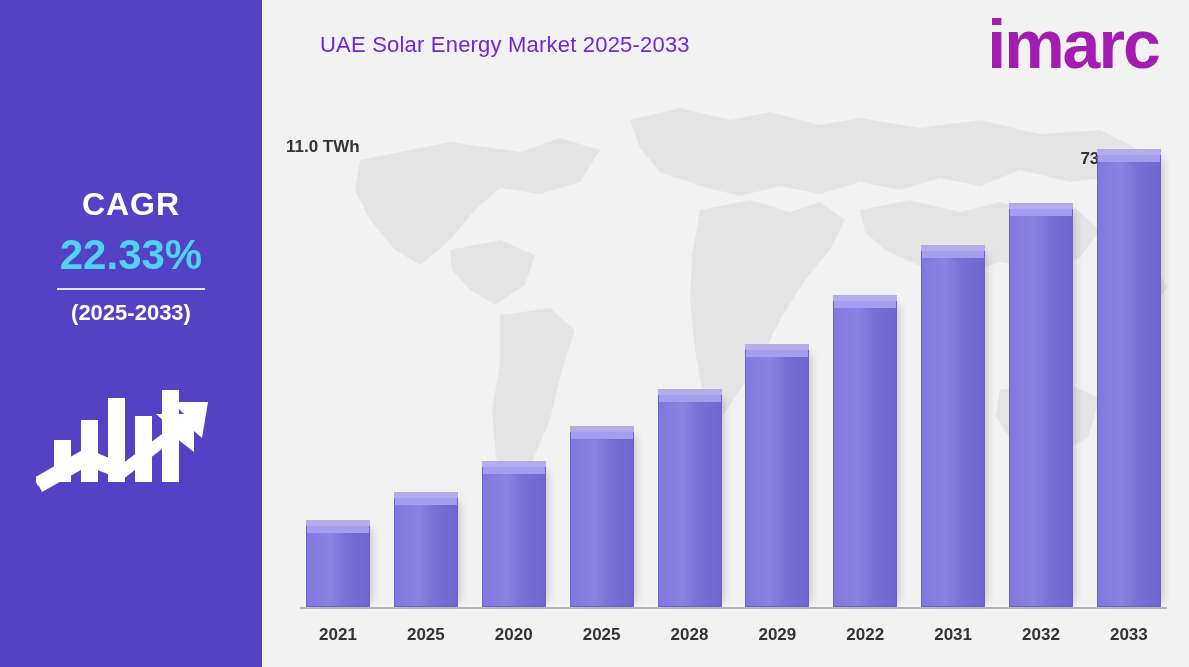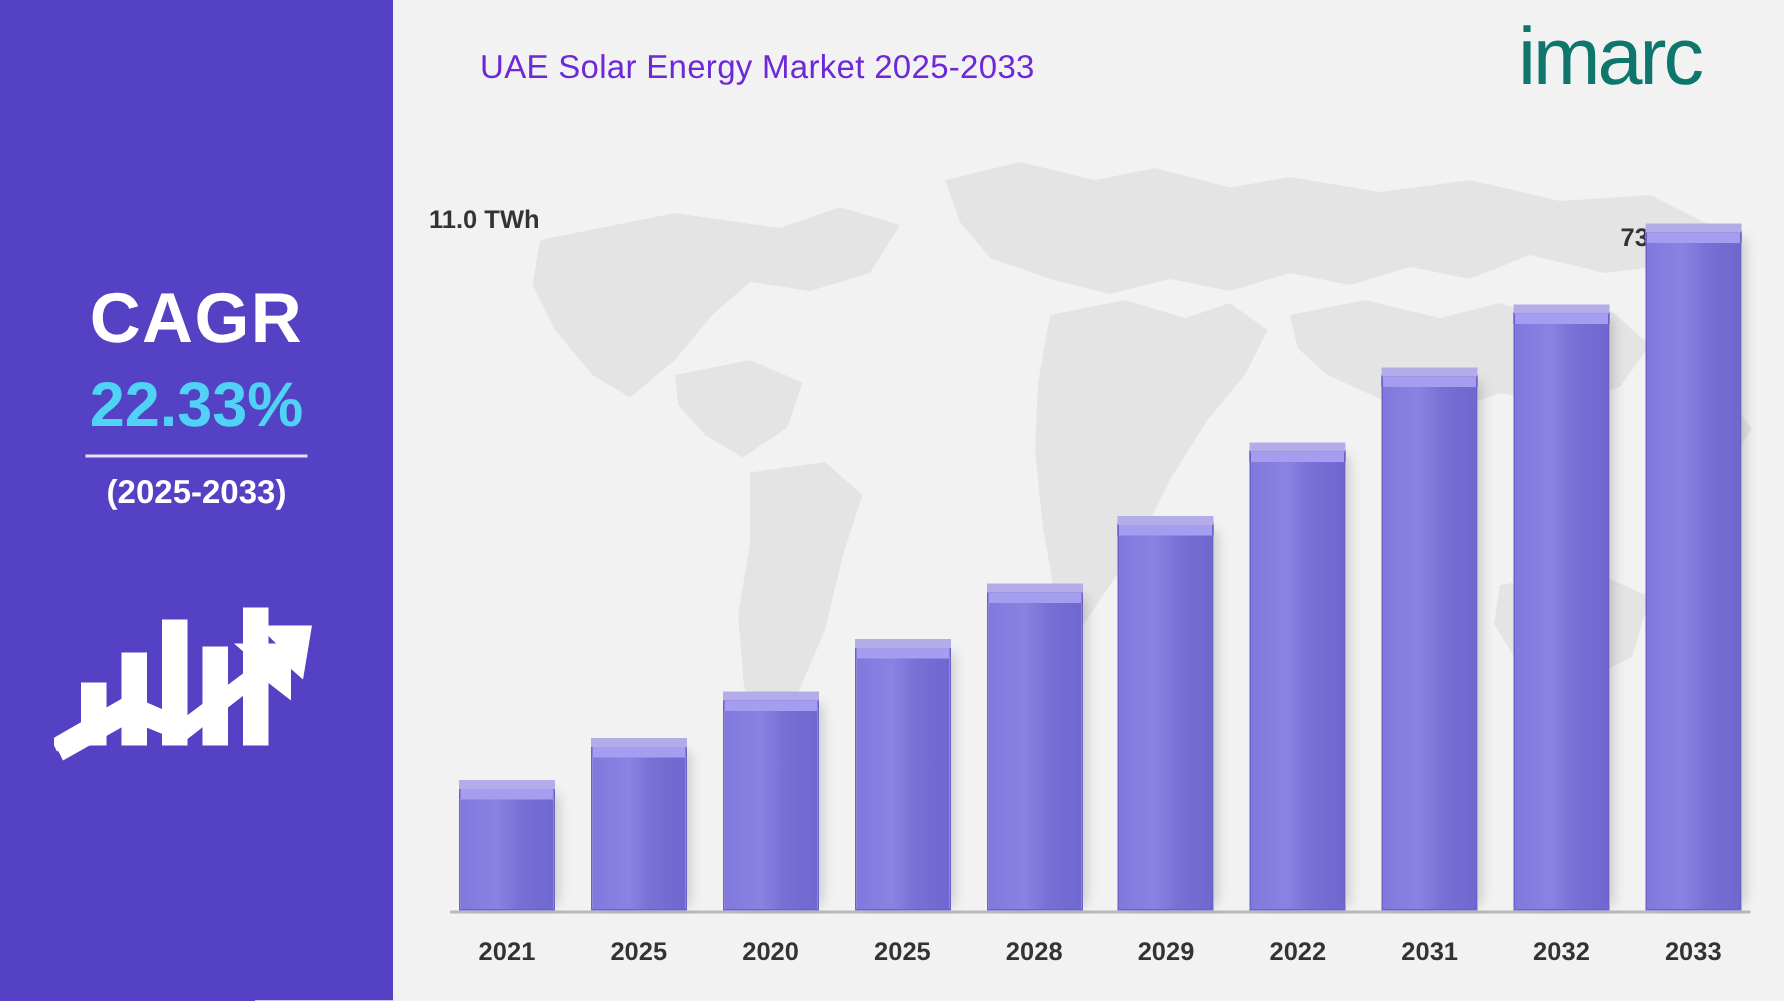--- a/index.html
+++ b/index.html
@@ -11,21 +11,21 @@
   }
   .page{position:relative;width:1189px;height:667px;background:#f2f2f2;}
 
   
   .side-panel{
     position:absolute;left:0;top:0;width:262px;height:667px;
     background:#5541c4;
     display:flex;flex-direction:column;align-items:center;
   }
   .cagr-title{
-    color:#ffffff;font-size:47px;font-weight:bold;letter-spacing:1px;
+    color:#ffffff;font-size:32px;font-weight:bold;letter-spacing:1px;
     margin-top:188px;line-height:1;text-align:center;
   }
   .cagr-value{
     color:#4fd2f5;font-size:42px;font-weight:bold;line-height:1;margin-top:14px;
   }
   .cagr-rule{
     width:148px;height:2px;background:#ffffff;opacity:.85;margin-top:12px;
   }
   .cagr-period{
     color:#ffffff;font-size:22px;font-weight:bold;margin-top:10px;
@@ -35,21 +35,21 @@
   
   .chart-title{
     position:absolute;left:320px;top:32px;
     font-size:22px;font-weight:normal;color:#6d28d9;
     letter-spacing:.2px;
   }
   .logo{
     position:absolute;right:16px;top:14px;width:200px;text-align:center;
   }
   .logo-word{
-    font-size:54px;font-weight:normal;color:#0f766e;line-height:.9;
+    font-size:68px;font-weight:bold;color:#a21caf;line-height:.9;
     letter-spacing:-2px;
   }
   .logo-tag{
     font-size:9.5px;font-weight:bold;color:#4a4a4a;letter-spacing:1.1px;
     margin-top:4px;
   }
 
   
   .map-bg{
     position:absolute;left:300px;top:90px;width:880px;height:470px;

